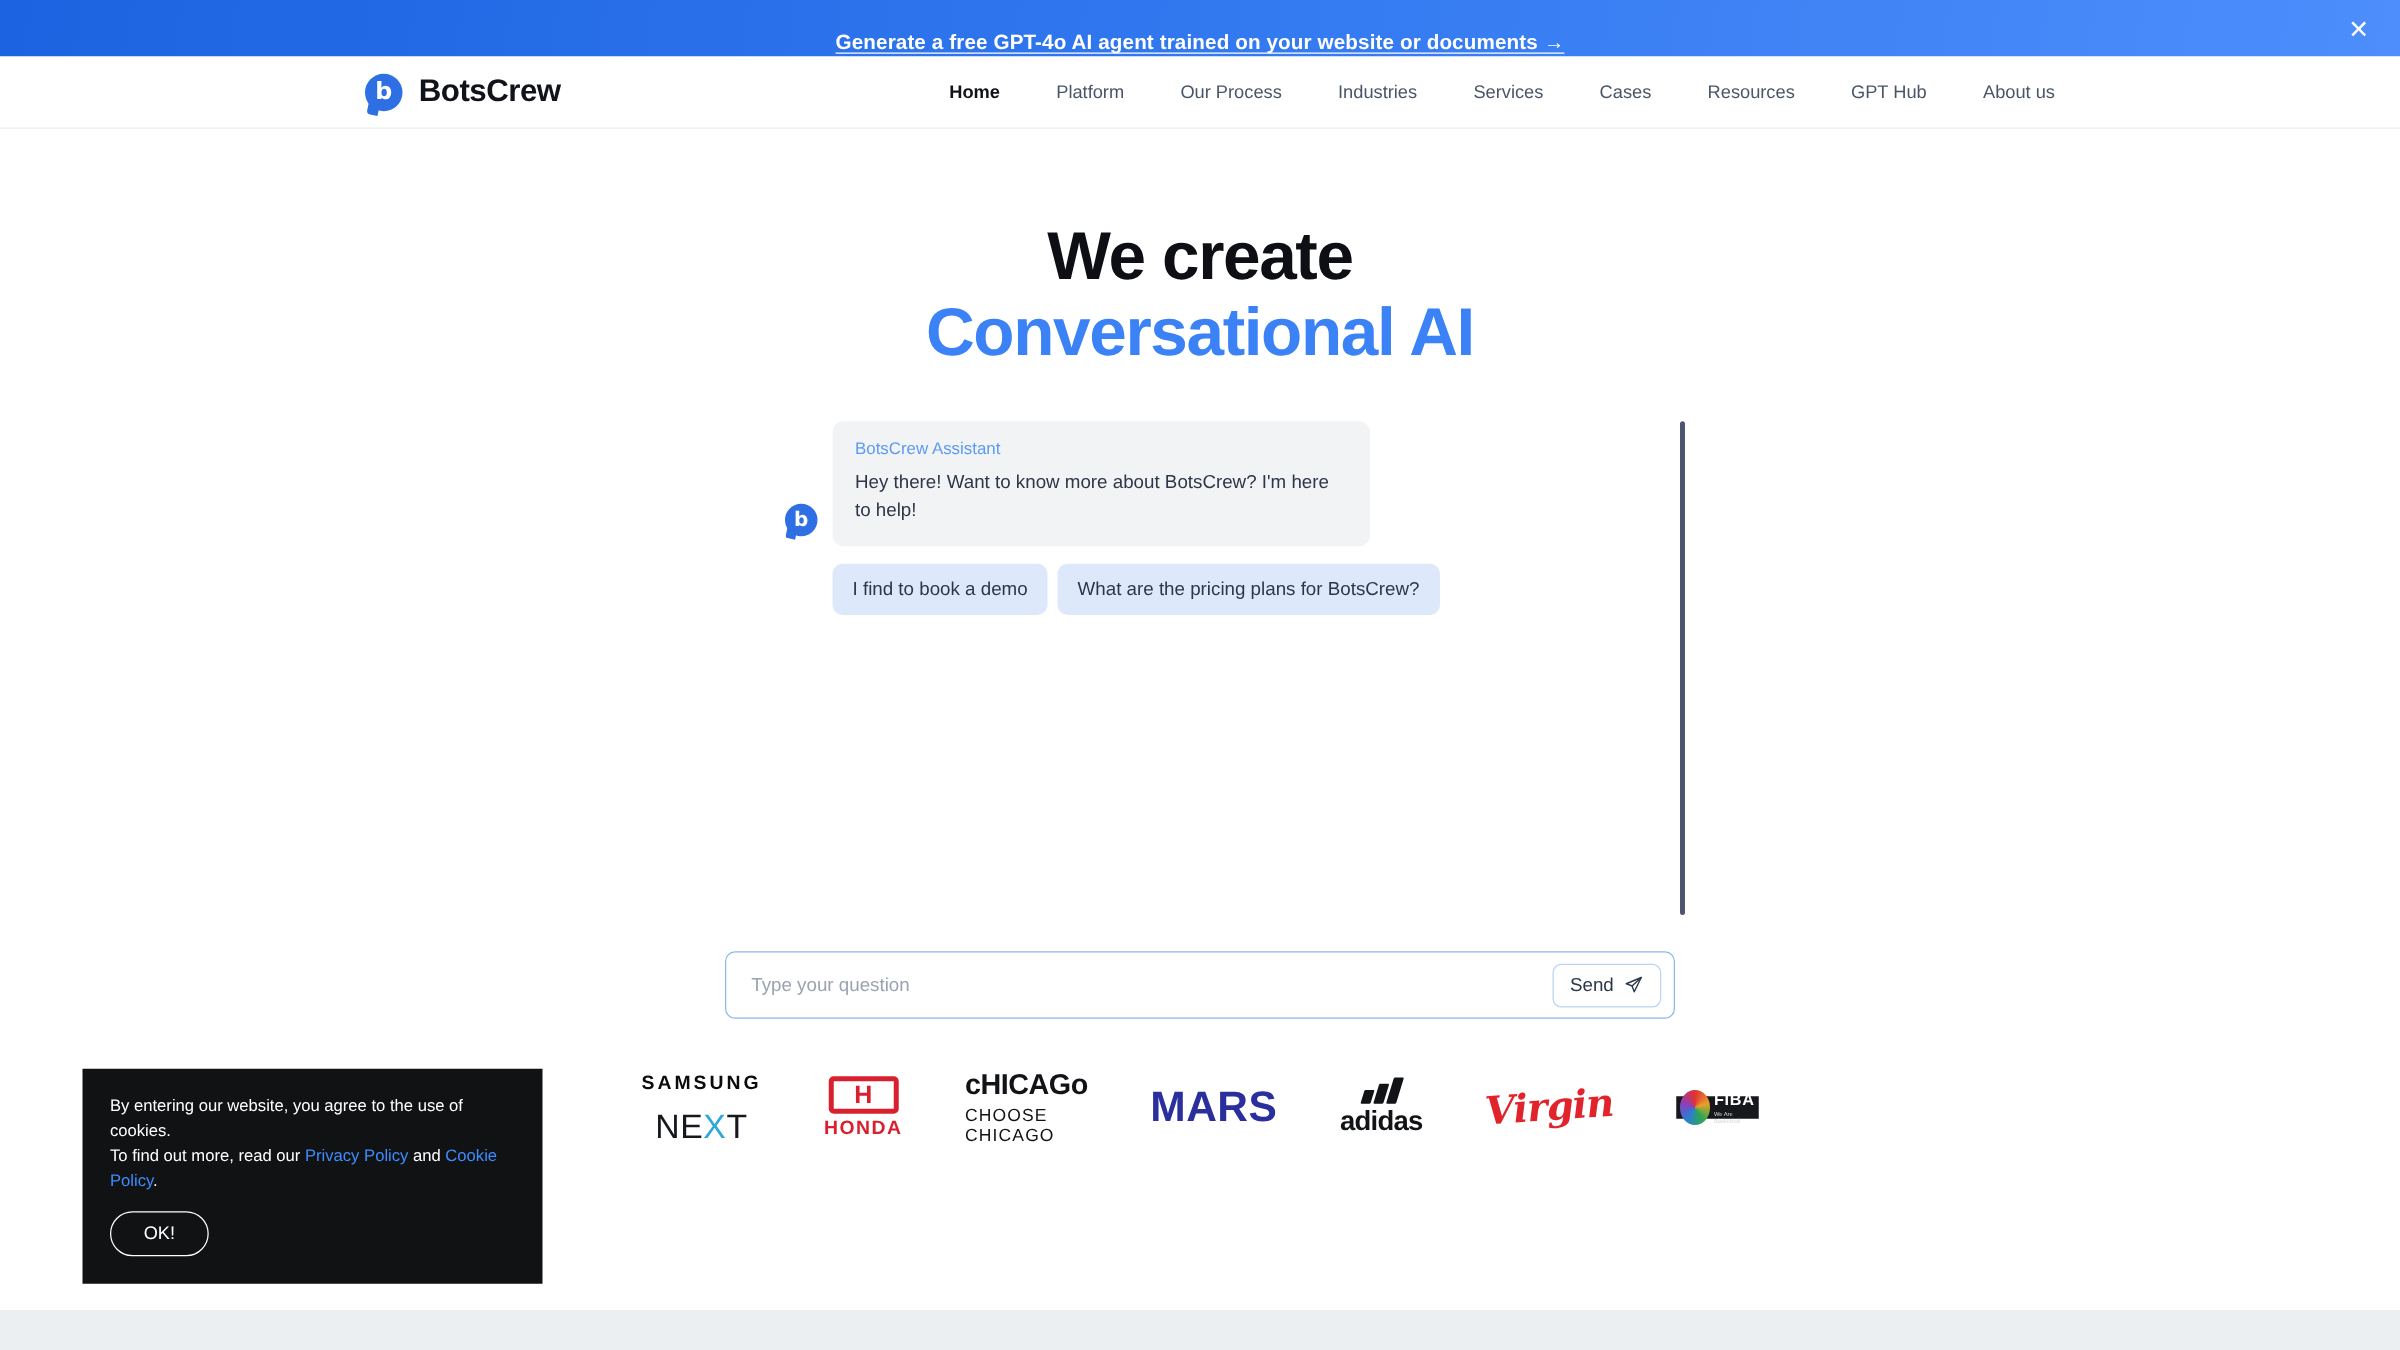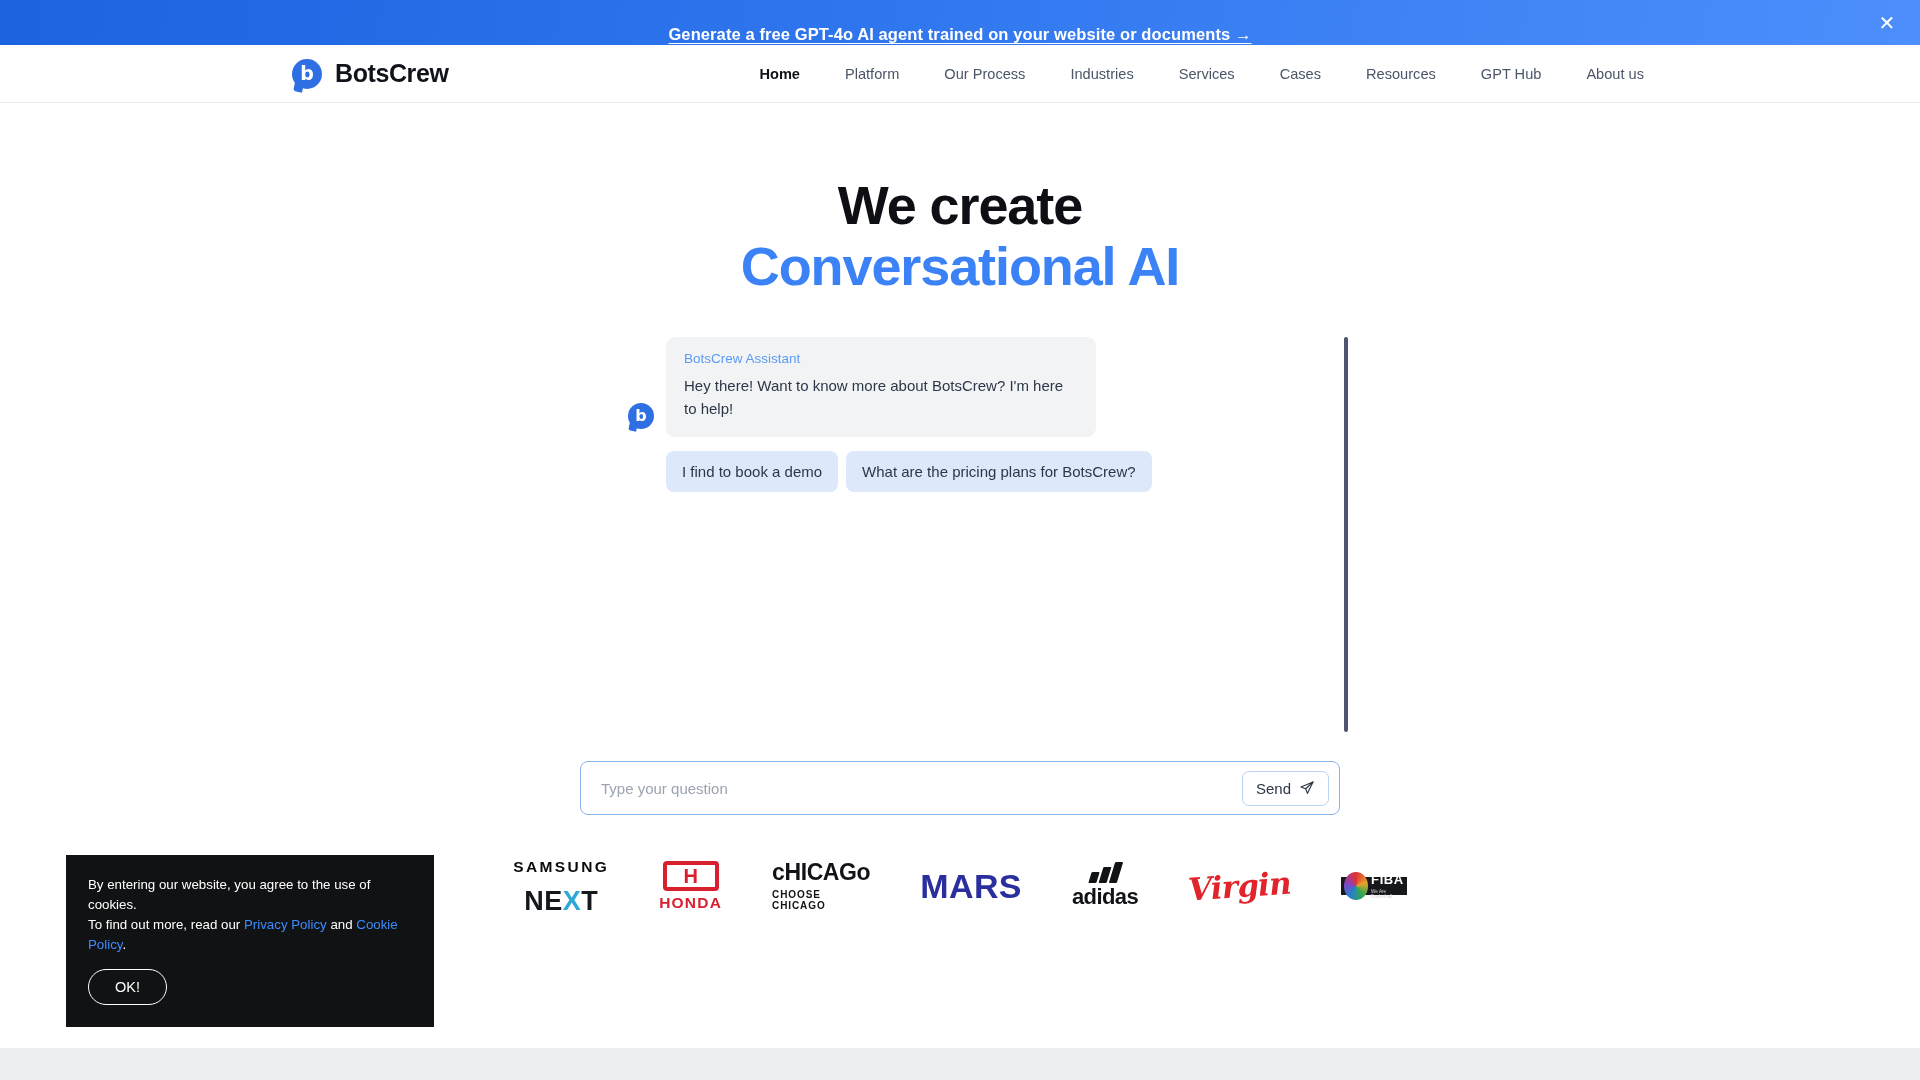--- a/index.html
+++ b/index.html
@@ -165,41 +165,41 @@
     gap: 50px; margin-top: 44px;
   }
   .logo-cell {
     height: 54px; display: flex; flex-direction: column;
     align-items: center; justify-content: center;
   }
   .logo-samsung-top {
     font-size: 15.5px; font-weight: 700; letter-spacing: 2.4px; color: #0b0b0b;
   }
   .logo-samsung-bot {
-    font-size: 27px; font-weight: 700; letter-spacing: 0.5px; color: #15181d; line-height: 1;
+    font-size: 27px; font-weight: 400; letter-spacing: 0.5px; color: #15181d; line-height: 1;
     margin-top: 12px;
   }
   .logo-samsung-bot i { color: #2ea8d6; font-style: normal; }
 
   .honda-badge {
     width: 56px; height: 30px; border: 4px solid #d8202f; border-radius: 4px;
     display: flex; align-items: center; justify-content: center;
   }
   .honda-badge span {
     font-size: 20px; font-weight: 800; color: #d8202f; line-height: 1;
   }
   .honda-word {
     font-size: 15.5px; font-weight: 800; letter-spacing: 1.2px; color: #d8202f; margin-top: 3px;
   }
 
   .chicago-word {
     font-size: 23px; font-weight: 800; letter-spacing: -0.4px; color: #111316; line-height: 1;
   }
   .chicago-sub {
-    font-size: 10px; font-weight: 700; letter-spacing: 0.9px; color: #111316; margin-top: 5px;
+    font-size: 14px; font-weight: 400; letter-spacing: 0.9px; color: #111316; margin-top: 5px;
   }
 
   .mars-word {
     font-size: 34px; font-weight: 800; letter-spacing: 0.4px; color: #2b2f9e;
   }
 
   .adidas-bars { display: flex; align-items: flex-end; gap: 3px; height: 21px; }
   .adidas-bars i {
     display: block; width: 8px; background: #111316;
     transform: skewX(-17deg); border-radius: 1px;

